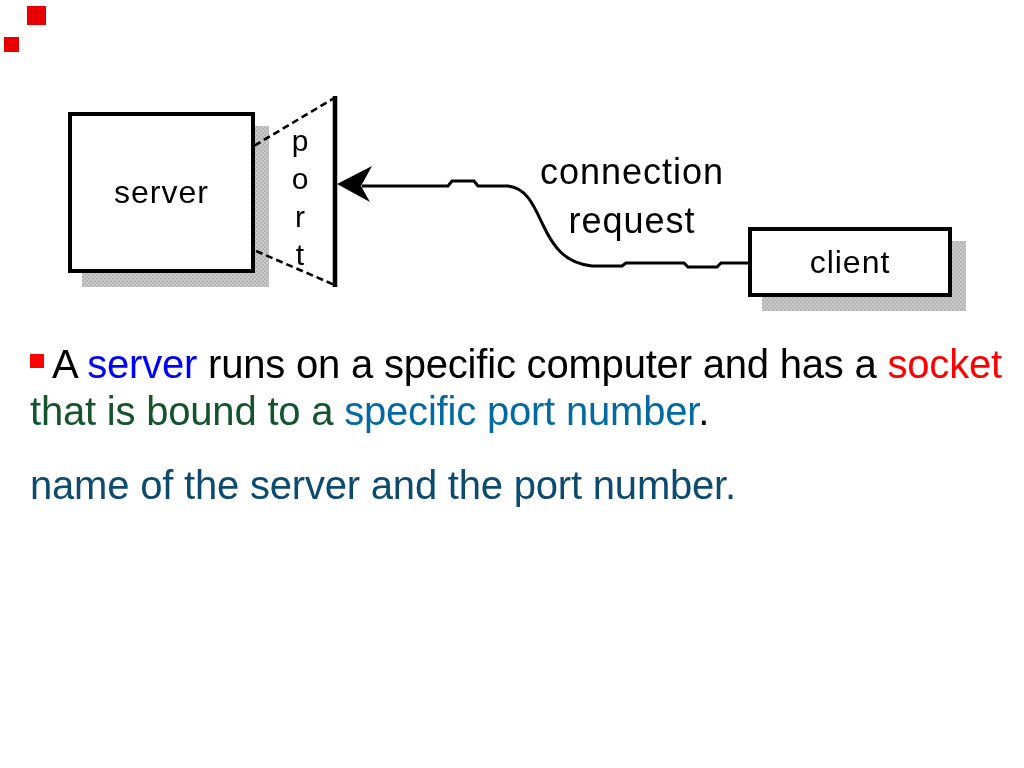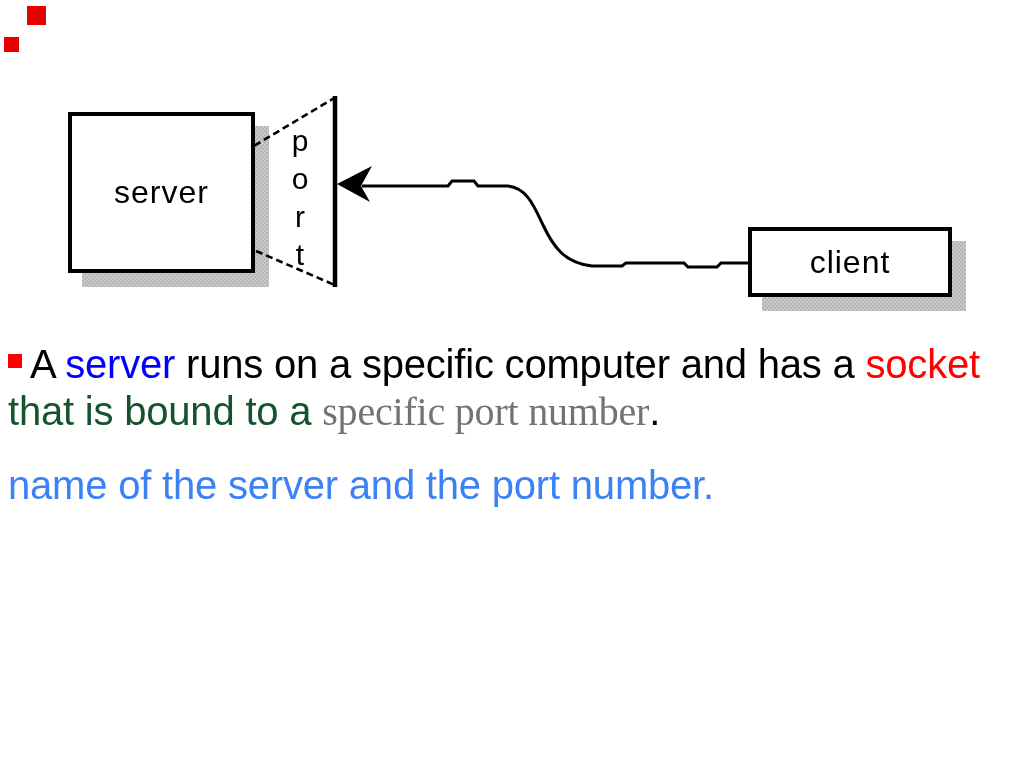--- a/index.html
+++ b/index.html
@@ -39,21 +39,21 @@
     position:absolute; z-index:4; left:482px; top:147px; width:300px;
     text-align:center; font-size:36px; line-height:49px; color:var(--black);
     letter-spacing:1px;
   }
   .diagram-svg{position:absolute; left:0; top:0; z-index:5; pointer-events:none;}
 
   
   .para{position:absolute; left:8px; font-size:40px; line-height:47px; letter-spacing:-0.2px;}
   .para-1{top:341px;}
   .para-2{top:462px;}
-  .text-line{white-space:nowrap;}
+  .text-line{white-space:nowrap;margin-left:22px;}
   .bullet-marker{
     display:inline-block; width:14px; height:14px; background:var(--red);
     vertical-align:middle; transform:translateY(-6px); margin-right:8px;
   }
 </style>
 </head>
 <body>
 
 <div class="slide">
 
@@ -71,37 +71,41 @@
     <span class="node-label">client</span>
   </div>
 
   <div class="port-letters">
     <span>p</span>
     <span>o</span>
     <span>r</span>
     <span>t</span>
   </div>
 
+  <div class="conn-label">
+    <div>connection</div>
+    <div>request</div>
+  </div>
 
   <svg class="diagram-svg" width="1024" height="768" viewBox="0 0 1024 768">
 
     <line x1="335" y1="96" x2="335" y2="287" stroke-width="4.5" stroke="#000000"></line>
 
     <line x1="336" y1="97" x2="252" y2="147" stroke-width="2.6" stroke-dasharray="7 4" stroke="#000000"></line>
     <line x1="256" y1="251" x2="337" y2="286" stroke-width="2.6" stroke-dasharray="7 4" stroke="#000000"></line>
 
     <polygon points="337,184 372,166 361,186 370,202" fill="#000000"></polygon>
 
     <path d="M 362 186 L 448 186 L 452 181 L 474 181 L 478 186 L 508 186
              C 527 188 534 206 543 225
              C 553 246 564 263 592 266
              L 622 266 L 626 263 L 684 263 L 688 267 L 717 267 L 721 263 L 748 263" fill="none" stroke-width="3" stroke="#000000"></path>
   </svg>
 
   <div class="para para-1">
       <div class="text-line"><span class="bullet-marker"></span><span style="color: rgb(0, 0, 0);">A </span><span style="color: rgb(0, 0, 255);">server</span><span style="color: rgb(0, 0, 0);"> runs on a specific computer and has a </span><span style="color: rgb(255, 0, 0);">socket</span></div>
-      <div class="text-line"><span style="color: #14532d;">that is bound to a </span><span style="color: #737373; font-family: Liberation Serif, serif;">specific port number</span><span style="color: rgb(0, 0, 0);">.</span></div>
+      <div class="text-line"><span style="color: #14532d;">that is bound to a </span><span style="color: #0369a1;">specific port number</span><span style="color: rgb(0, 0, 0);">.</span></div>
     </div>
   <div class="para para-2">
-      <div class="text-line"><span style="color: #3b82f6;">name of the server and the port number.</span></div>
+      <div class="text-line"><span style="color: #0c4a6e;">name of the server and the port number.</span></div>
     </div>
 
 </div>
 
 </body></html>

